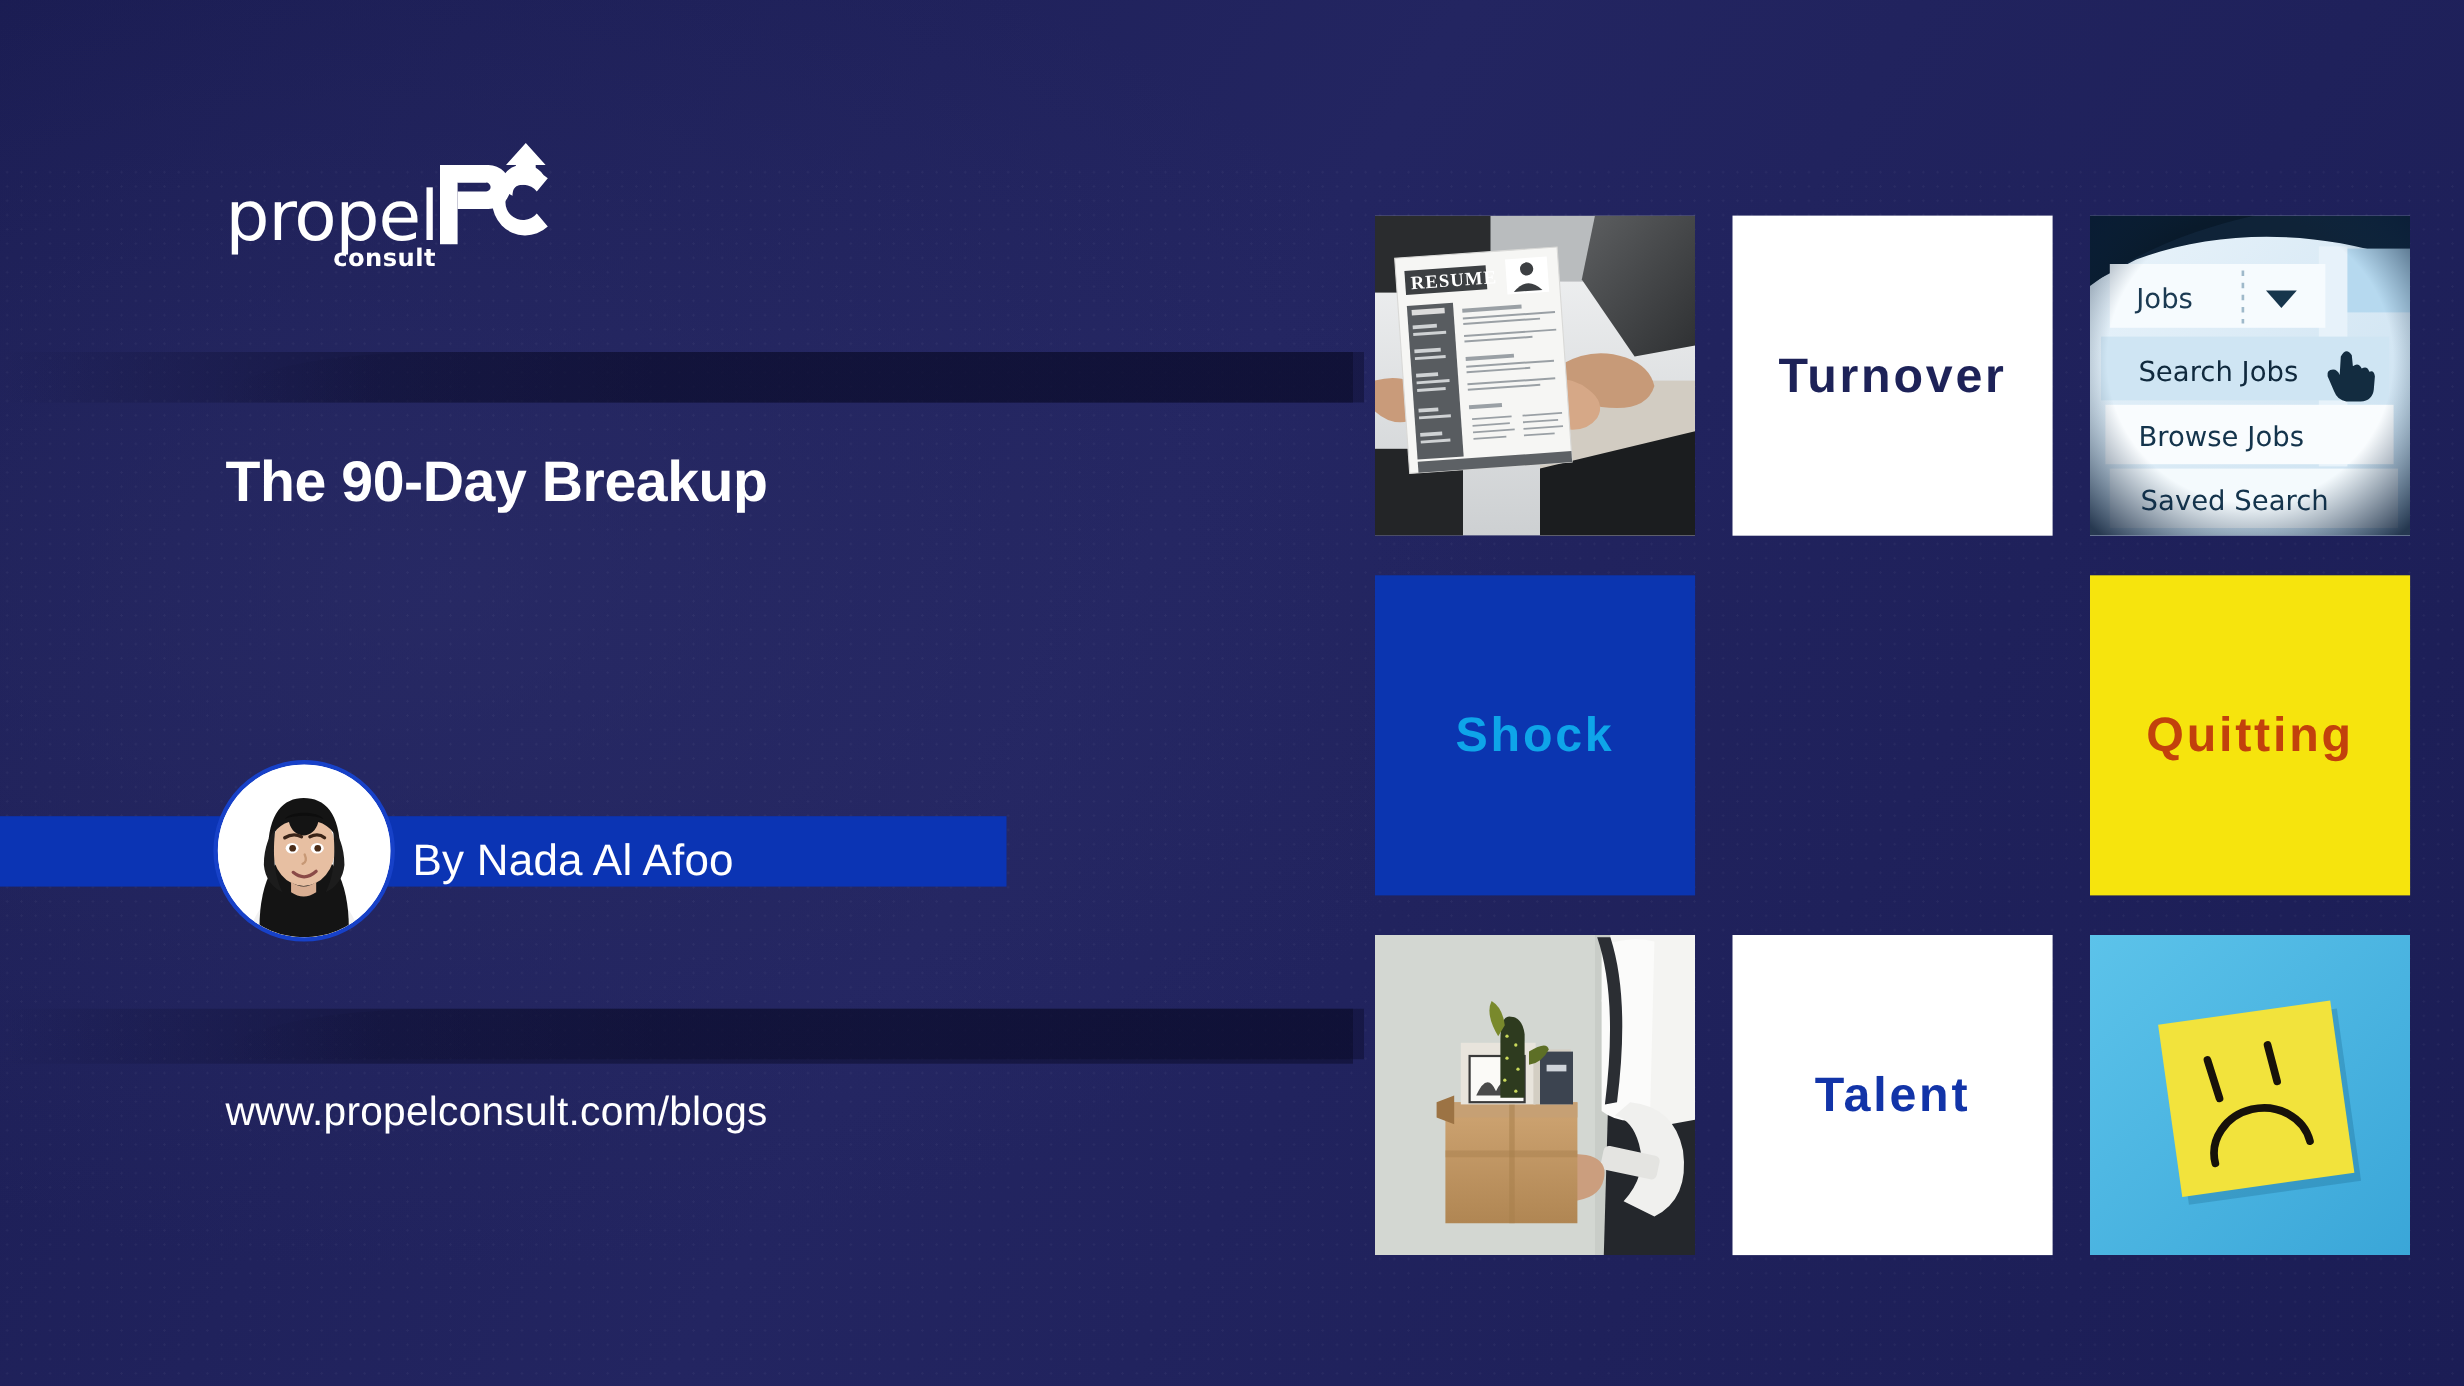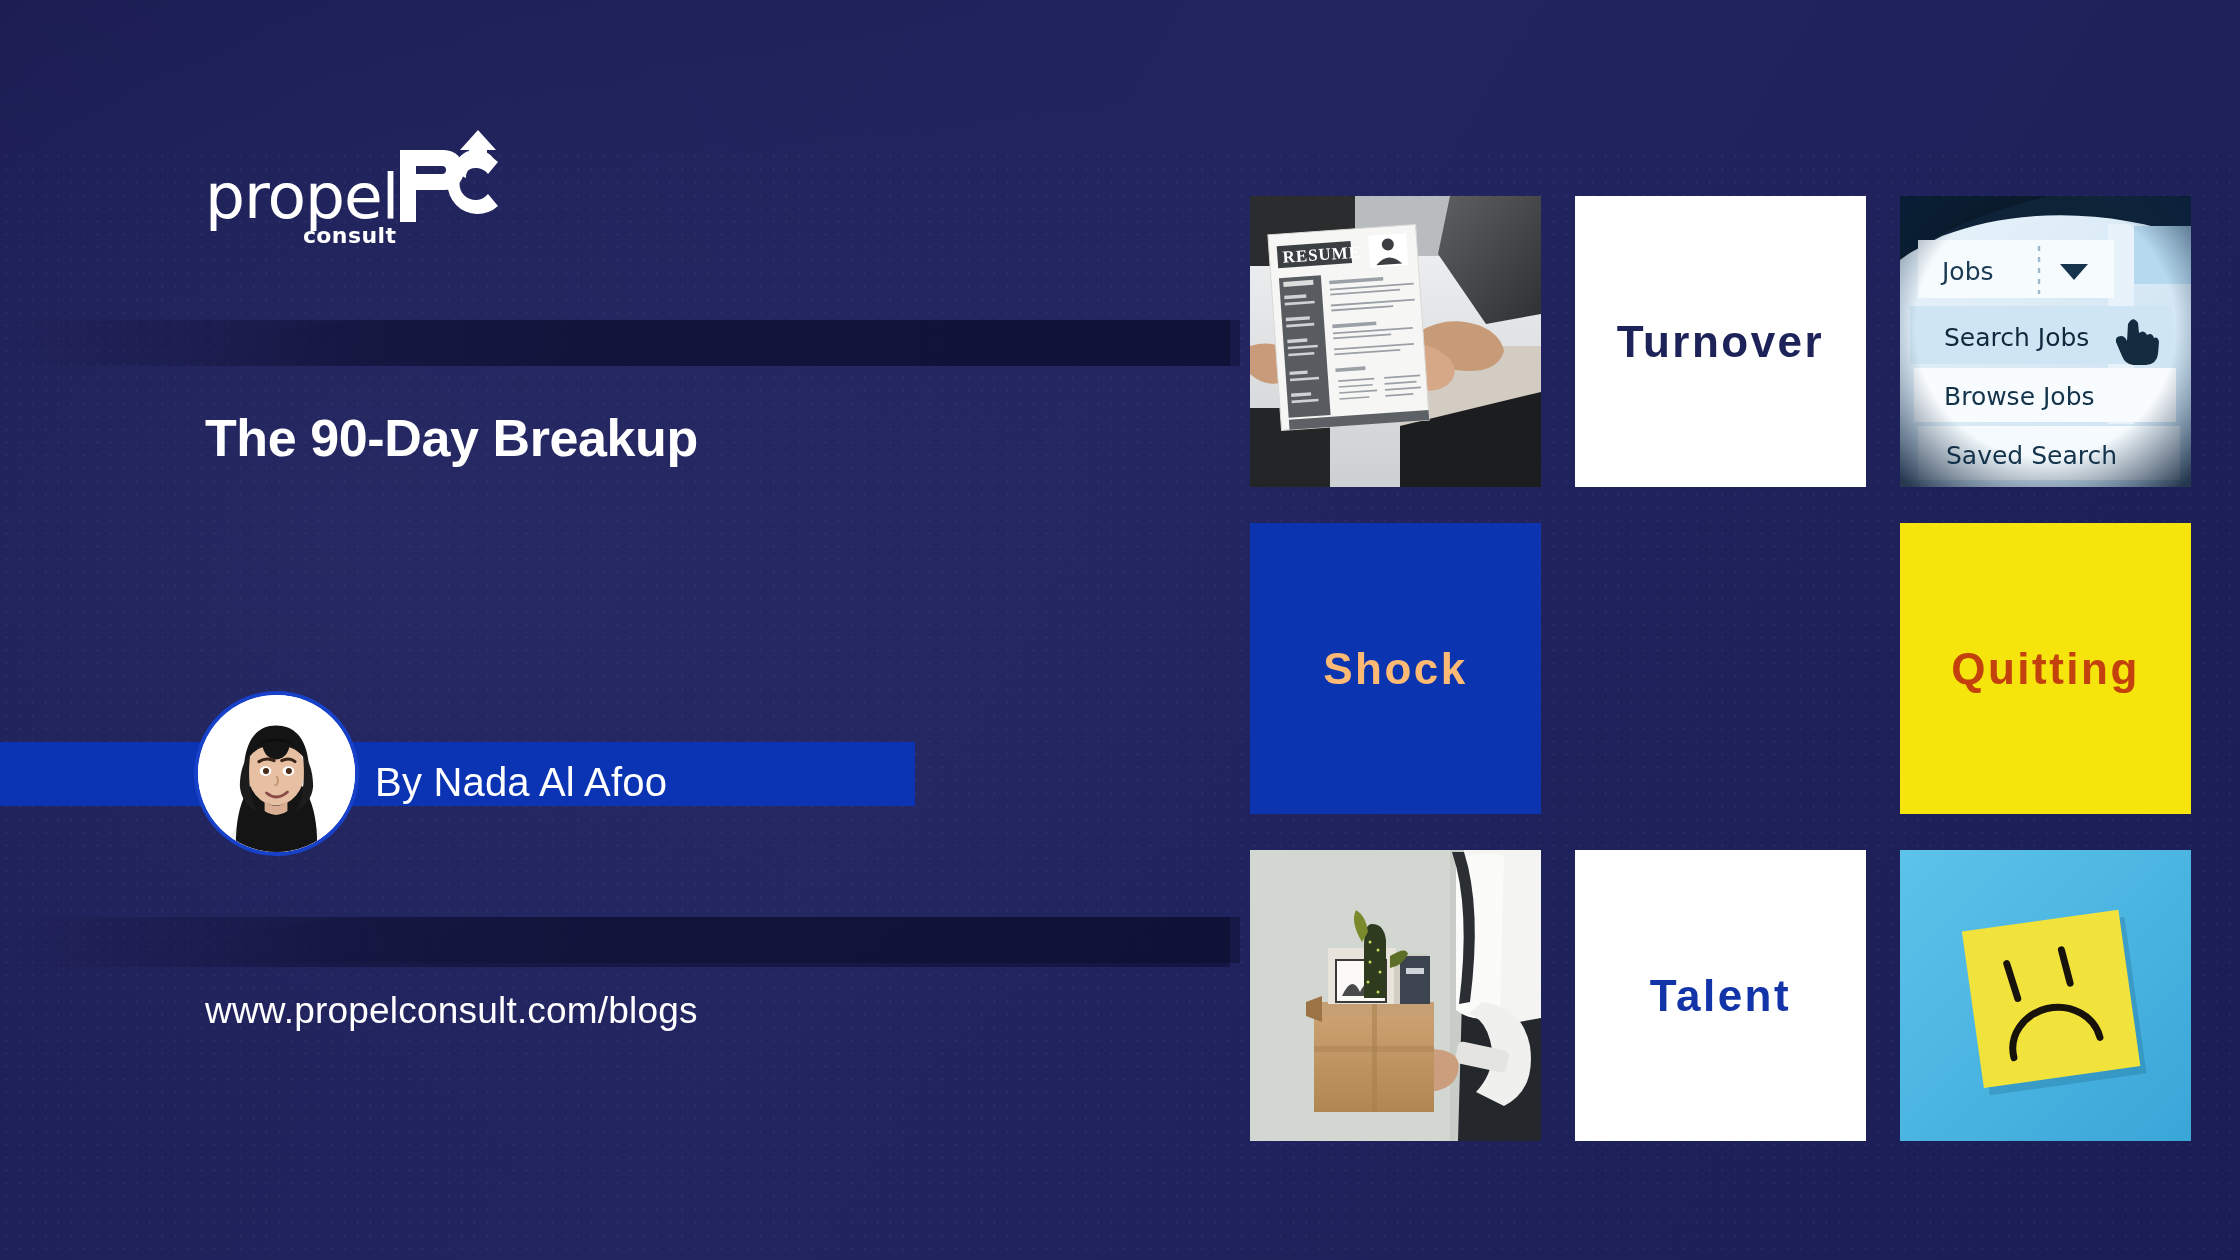--- a/index.html
+++ b/index.html
@@ -99,21 +99,21 @@
   }
   .tile { position:relative; overflow:hidden; }
   .tile img, .tile svg { display:block; width:100%; height:100%; }
 
   .tile-text { display:flex; align-items:center; justify-content:center; }
   .tile-text span { font-size:44px; font-weight:700; letter-spacing:2.5px; white-space:nowrap; }
 
   .t-turnover { background:#ffffff;text-align:center; }
   .t-turnover span { color:#1d2258; }
   .t-shock { background:#0b35b0; }
-  .t-shock span { color:#fdba74; }
+  .t-shock span { color:#0ea5e9; }
   .t-quitting { background:#f6e40d; }
   .t-quitting span { color:#c2410c; font-size:44px; }
   .t-talent { background:#ffffff;text-align:center; }
   .t-talent span { color:#1234a8; }
 </style>
 </head>
 <body>
 
 <div class="stage">
 

